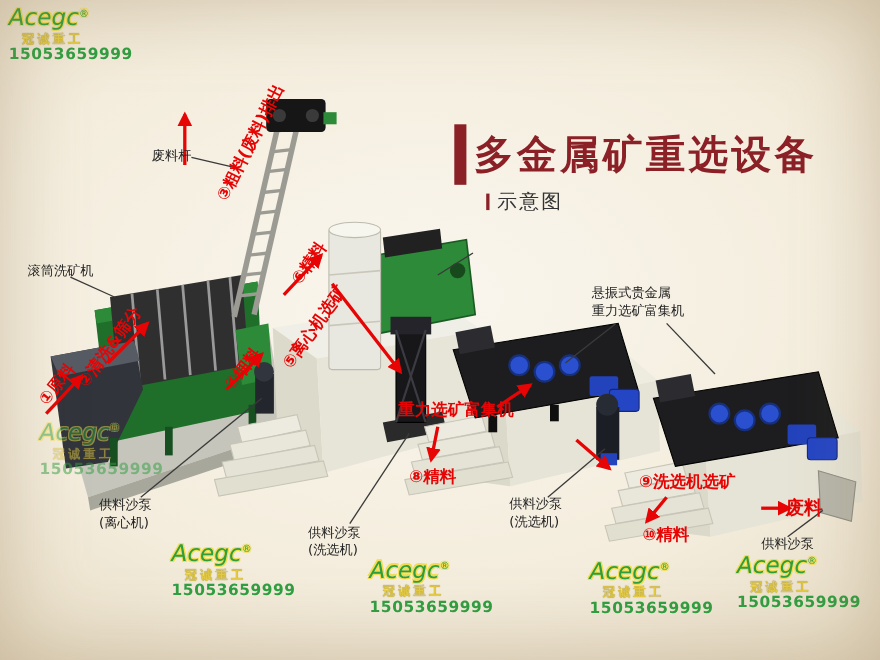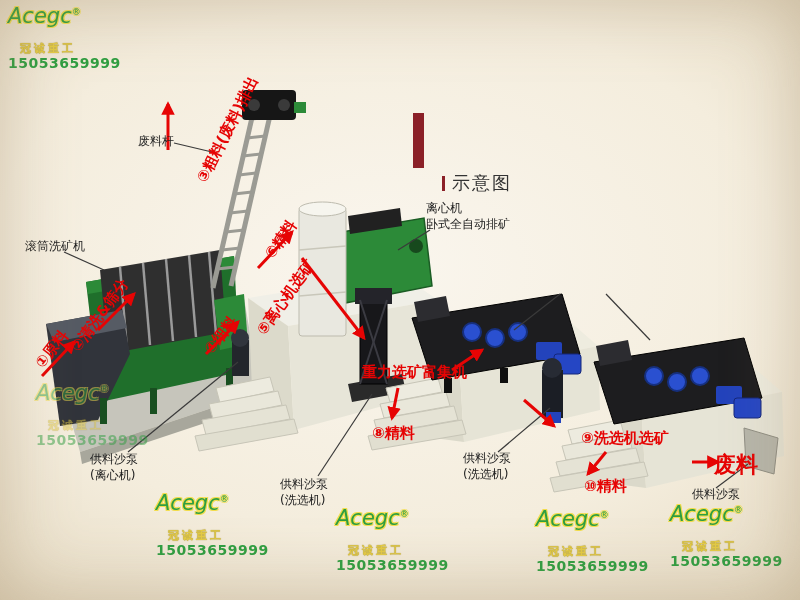--- a/index.html
+++ b/index.html
@@ -15,33 +15,33 @@
   .title-bar { position:absolute; left:413px; top:113px; width:11px; height:55px; background:#8b2027; }
   .title-main { position:absolute; left:431px; top:117px; font-size:36px; font-weight:900;
     color:#8b2027; letter-spacing:3px; white-space:nowrap; }
   .subtitle { position:absolute; left:442px; top:171px; display:flex; align-items:center; gap:7px; }
   .subtitle-bar { width:3px; height:15px; background:#8b2027; display:inline-block; }
   .subtitle-text { font-size:18px; color:#333; letter-spacing:2px; }
 
   
   .lbl-red { position:absolute; color:#e60404; font-weight:bold; font-size:15px;
     white-space:nowrap; text-align:center; }
-  .lbl-red.big { font-size:22px;text-align:right; }
+  .lbl-red.big { font-size:17px;text-align:right; }
 
   
   .lbl-blk { position:absolute; color:#222; font-size:12px; line-height:1.3; white-space:nowrap; }
 
   
   .wm { position:absolute; line-height:1.12; }
   .wm.faint { opacity:.5; }
   .wm-brand { font-size:21px; font-weight:400; font-style:italic; color:#2f9e41;
     text-shadow:-1px -1px 0 #f2dd4e, 1px -1px 0 #f2dd4e, -1px 1px 0 #f2dd4e, 1px 1px 0 #f2dd4e; }
   .wm-reg { font-size:9px; vertical-align:super; font-style:normal; }
   .wm-company { font-size:11px; font-weight:700; color:#e4cb45; letter-spacing:3px;
-    margin:14px 0 1px 12px; text-shadow:0 0 1px #8a7a1a; }
+    margin:1px 0 1px 12px; text-shadow:0 0 1px #8a7a1a; }
   .wm-phone { font-size:14px; font-weight:800; color:#2f9e41; letter-spacing:.5px; }
 </style>
 </head>
 <body>
 
 <div class="canvas">
 
   <svg class="art" width="800" height="600" viewBox="0 0 800 600">
     <defs>
       <marker id="arr" viewBox="0 0 10 10" refX="8" refY="5" markerWidth="4.5" markerHeight="4.5" orient="auto-start-reverse">
@@ -192,42 +192,43 @@
       <line x1="302" y1="258" x2="364" y2="338" marker-end="url(#arr)"></line>
       <line x1="452" y1="370" x2="482" y2="350" marker-end="url(#arr)"></line>
       <line x1="398" y1="388" x2="392" y2="418" marker-end="url(#arr)"></line>
       <line x1="524" y1="400" x2="554" y2="426" marker-end="url(#arr)"></line>
       <line x1="606" y1="452" x2="588" y2="474" marker-end="url(#arr)"></line>
       <line x1="692" y1="462" x2="718" y2="462" marker-end="url(#arr)"></line>
     </g>
   </svg>
 
   <div class="title-bar"></div>
+  <h1 class="title-main">多金属矿重选设备</h1>
   <div class="subtitle">
     <span class="subtitle-bar"></span>
     <span class="subtitle-text">示意图</span>
   </div>
 
   <div class="lbl-red" style="left:20px;top:340px;width:64px;transform:rotate(-52deg)">①原料</div>
   <div class="lbl-red" style="left:46px;top:306px;width:108px;transform:rotate(-54deg)">②清洗&amp;筛分</div>
   <div class="lbl-red" style="left:150px;top:120px;width:156px;transform:rotate(-63deg)">③粗料(废料)排出</div>
   <div class="lbl-red" style="left:189px;top:326px;width:64px;transform:rotate(-52deg)">④细料</div>
   <div class="lbl-red" style="left:226px;top:288px;width:120px;transform:rotate(-55deg)">⑤离心机选矿</div>
   <div class="lbl-red" style="left:249px;top:230px;width:64px;transform:rotate(-55deg)">⑥精料</div>
   <div class="lbl-red" style="left:362px;top:363px">重力选矿富集机</div>
   <div class="lbl-red" style="left:372px;top:424px">⑧精料</div>
   <div class="lbl-red" style="left:581px;top:429px">⑨洗选机选矿</div>
   <div class="lbl-red" style="left:584px;top:477px">⑩精料</div>
   <div class="lbl-red big" style="left:714px;top:450px">废料</div>
 
   <div class="lbl-blk" style="left:138px;top:134px">废料杆</div>
   <div class="lbl-blk" style="left:25px;top:239px">滚筒洗矿机</div>
-  <div class="lbl-blk" style="left:426px;top:201px">
-    <div>离心机</div>
-    <div>卧式全自动排矿</div>
+  <div class="lbl-blk" style="left:538px;top:259px">
+    <div>悬振式贵金属</div>
+    <div>重力选矿富集机</div>
   </div>
   <div class="lbl-blk" style="left:90px;top:452px">
     <div>供料沙泵</div>
     <div>(离心机)</div>
   </div>
   <div class="lbl-blk" style="left:280px;top:477px">
     <div>供料沙泵</div>
     <div>(洗选机)</div>
   </div>
   <div class="lbl-blk" style="left:463px;top:451px">

